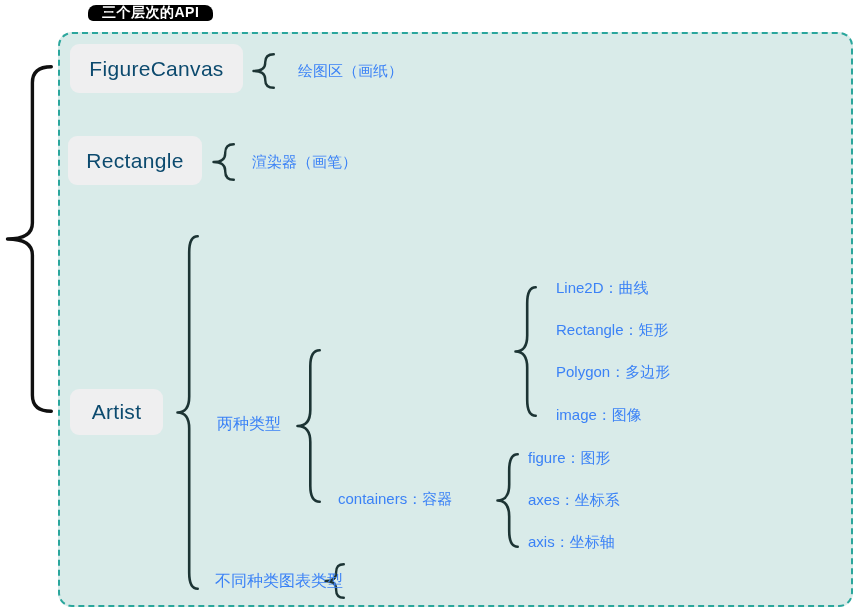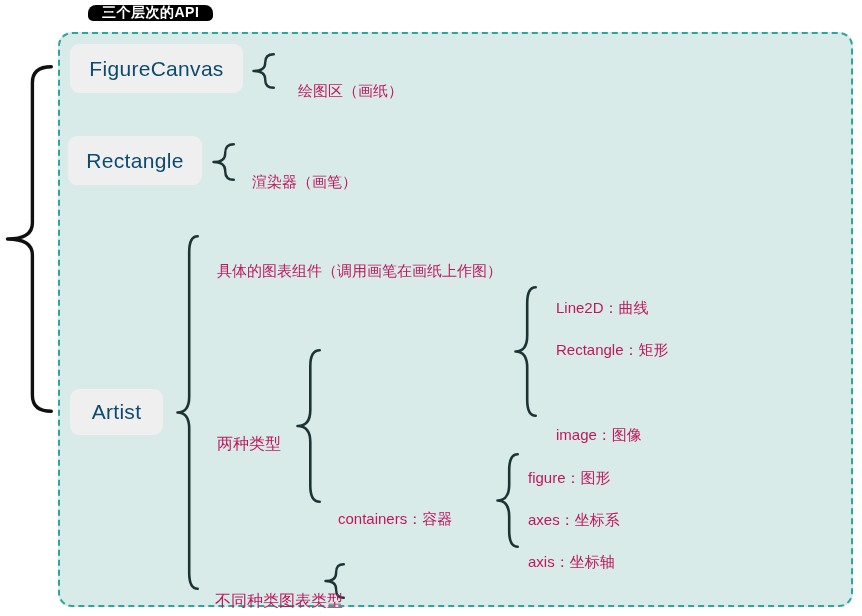--- a/index.html
+++ b/index.html
@@ -18,21 +18,21 @@
     display:flex;align-items:center;letter-spacing:.5px;
     border-radius:8px 8px 5px 5px;z-index:3;
   }
   .node{
     position:absolute;background:#efeff0;border-radius:9px;
     display:flex;align-items:center;justify-content:center;
     font-size:21px;color:#0c4a6e;z-index:2;letter-spacing:.3px;
   }
   .txt{
     position:absolute;transform:translateY(-50%);
-    font-size:15px;color:#be185d;white-space:nowrap;z-index:2;margin-top:20px;
+    font-size:15px;color:#3b82f6;white-space:nowrap;z-index:2;
   }
   svg.brace{position:absolute;overflow:visible;z-index:1;}
 </style>
 </head>
 <body>
 
 <div class="canvas">
 
   <div class="badge">三个层次的API</div>
 
@@ -52,32 +52,32 @@
   <svg class="brace" style="left:212px;top:142px" width="24" height="40">
       <path d="M 21.8 2.2 Q 13.200000000000001 2.2 13.200000000000001 10.744 L 13.200000000000001 11.456 Q 13.200000000000001 20 1.5 20 Q 13.200000000000001 20 13.200000000000001 28.544 L 13.200000000000001 29.255999999999997 Q 13.200000000000001 37.8 21.8 37.8" fill="none" stroke="#1c3434" stroke-width="2.4" stroke-linecap="round" stroke-linejoin="round"></path>
     </svg>
   <div class="txt" style="left:252px;top:162px">渲染器（画笔）</div>
 
   <div class="node" style="left:70px;top:389px;width:93px;height:46px">Artist</div>
   <svg class="brace" style="left:176px;top:234px" width="24" height="357">
       <path d="M 21.7 2.3 Q 13.200000000000001 2.3 13.200000000000001 18.3 L 13.200000000000001 162.5 Q 13.200000000000001 178.5 1.5 178.5 Q 13.200000000000001 178.5 13.200000000000001 194.5 L 13.200000000000001 338.7 Q 13.200000000000001 354.7 21.7 354.7" fill="none" stroke="#1c3434" stroke-width="2.6" stroke-linecap="round" stroke-linejoin="round"></path>
     </svg>
 
-  <div class="txt" style="left:217px;top:251px">具体的图表组件（调用画笔在画纸上作图）</div>
 
   <div class="txt" style="left:217px;top:424px;font-size:16px">两种类型</div>
   <svg class="brace" style="left:296px;top:348px" width="26" height="156">
       <path d="M 23.7 2.3 Q 14.3 2.3 14.3 18.3 L 14.3 62 Q 14.3 78 1.5 78 Q 14.3 78 14.3 94 L 14.3 137.7 Q 14.3 153.7 23.7 153.7" fill="none" stroke="#1c3434" stroke-width="2.6" stroke-linecap="round" stroke-linejoin="round"></path>
     </svg>
 
   <svg class="brace" style="left:514px;top:285px" width="24" height="133">
       <path d="M 21.7 2.3 Q 13.200000000000001 2.3 13.200000000000001 18.3 L 13.200000000000001 50.5 Q 13.200000000000001 66.5 1.5 66.5 Q 13.200000000000001 66.5 13.200000000000001 82.5 L 13.200000000000001 114.69999999999999 Q 13.200000000000001 130.7 21.7 130.7" fill="none" stroke="#1c3434" stroke-width="2.6" stroke-linecap="round" stroke-linejoin="round"></path>
     </svg>
   <div class="txt" style="left:556px;top:288px">Line2D：曲线</div>
   <div class="txt" style="left:556px;top:330px">Rectangle：矩形</div>
+  <div class="txt" style="left:556px;top:372px">Polygon：多边形</div>
   <div class="txt" style="left:556px;top:415px">image：图像</div>
 
   <div class="txt" style="left:338px;top:499px">containers：容器</div>
   <svg class="brace" style="left:496px;top:452px" width="24" height="97">
       <path d="M 21.7 2.3 Q 13.200000000000001 2.3 13.200000000000001 18.3 L 13.200000000000001 32.5 Q 13.200000000000001 48.5 1.5 48.5 Q 13.200000000000001 48.5 13.200000000000001 64.5 L 13.200000000000001 78.7 Q 13.200000000000001 94.7 21.7 94.7" fill="none" stroke="#1c3434" stroke-width="2.6" stroke-linecap="round" stroke-linejoin="round"></path>
     </svg>
   <div class="txt" style="left:528px;top:458px">figure：图形</div>
   <div class="txt" style="left:528px;top:500px">axes：坐标系</div>
   <div class="txt" style="left:528px;top:542px">axis：坐标轴</div>
 

